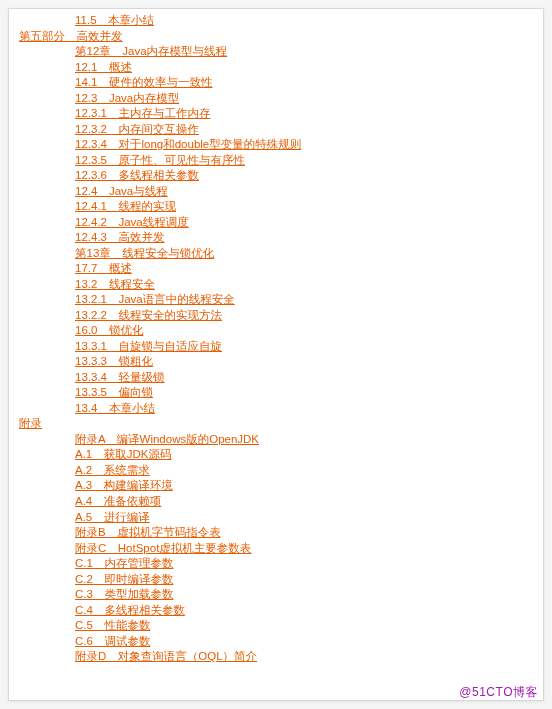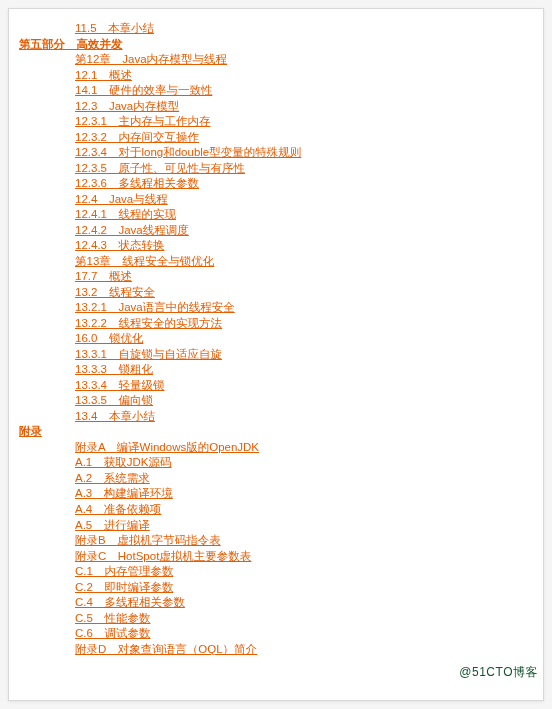--- a/index.html
+++ b/index.html
@@ -10,43 +10,43 @@
       padding: 8px;
       font-family: Arial, "Microsoft YaHei", sans-serif;
       position: relative;
     }
     .page {
       background: #fff;
       border: 1px solid #d8d8d8;
       box-shadow: 0 1px 3px rgba(0,0,0,0.08);
       width: 536px;
       height: 693px;
-      padding: 12px 10px 6px 10px;
+      padding: 4px 10px 6px 10px;
       overflow: hidden;
       font-size: 11.5px;
       line-height: 1.35;
     }
     .lvl-3 { margin-left: 56px; }
     a.toc-link {
       color: #e65c00;
       text-decoration: underline;
       cursor: pointer;
     }
     .part-title {
       color: #e65c00;
       text-decoration: underline;
       cursor: pointer;
     }
-    .part-row { margin-left: 0; font-weight: bold; }
+    .part-row { margin-left: 0; }
     .row { white-space: nowrap; }
     .watermark {
       position: absolute;
       right: 14px;
-      bottom: 28px;
-      color: #14532d;
+      bottom: 8px;
+      color: #a21caf;
       font-size: 12px;
       letter-spacing: 0.5px;
       pointer-events: none;
     }
   </style>
 </head>
 <body>
 
 <div class="page">
   <div id="toc">
@@ -57,21 +57,21 @@
       <div class="row lvl-3"><a class="toc-link" href="javascript:void(0)">14.1　硬件的效率与一致性</a></div>
       <div class="row lvl-3"><a class="toc-link" href="javascript:void(0)">12.3　Java内存模型</a></div>
       <div class="row lvl-3"><a class="toc-link" href="javascript:void(0)">12.3.1　主内存与工作内存</a></div>
       <div class="row lvl-3"><a class="toc-link" href="javascript:void(0)">12.3.2　内存间交互操作</a></div>
       <div class="row lvl-3"><a class="toc-link" href="javascript:void(0)">12.3.4　对于long和double型变量的特殊规则</a></div>
       <div class="row lvl-3"><a class="toc-link" href="javascript:void(0)">12.3.5　原子性、可见性与有序性</a></div>
       <div class="row lvl-3"><a class="toc-link" href="javascript:void(0)">12.3.6　多线程相关参数</a></div>
       <div class="row lvl-3"><a class="toc-link" href="javascript:void(0)">12.4　Java与线程</a></div>
       <div class="row lvl-3"><a class="toc-link" href="javascript:void(0)">12.4.1　线程的实现</a></div>
       <div class="row lvl-3"><a class="toc-link" href="javascript:void(0)">12.4.2　Java线程调度</a></div>
-      <div class="row lvl-3"><a class="toc-link" href="javascript:void(0)">12.4.3　状态转换</a></div>
+      <div class="row lvl-3"><a class="toc-link" href="javascript:void(0)">12.4.3　高效并发</a></div>
       <div class="row lvl-3"><a class="toc-link" href="javascript:void(0)">第13章　线程安全与锁优化</a></div>
       <div class="row lvl-3"><a class="toc-link" href="javascript:void(0)">17.7　概述</a></div>
       <div class="row lvl-3"><a class="toc-link" href="javascript:void(0)">13.2　线程安全</a></div>
       <div class="row lvl-3"><a class="toc-link" href="javascript:void(0)">13.2.1　Java语言中的线程安全</a></div>
       <div class="row lvl-3"><a class="toc-link" href="javascript:void(0)">13.2.2　线程安全的实现方法</a></div>
       <div class="row lvl-3"><a class="toc-link" href="javascript:void(0)">16.0　锁优化</a></div>
       <div class="row lvl-3"><a class="toc-link" href="javascript:void(0)">13.3.1　自旋锁与自适应自旋</a></div>
       <div class="row lvl-3"><a class="toc-link" href="javascript:void(0)">13.3.3　锁粗化</a></div>
       <div class="row lvl-3"><a class="toc-link" href="javascript:void(0)">13.3.4　轻量级锁</a></div>
       <div class="row lvl-3"><a class="toc-link" href="javascript:void(0)">13.3.5　偏向锁</a></div>
@@ -80,20 +80,21 @@
       <div class="row lvl-3"><a class="toc-link" href="javascript:void(0)">附录A　编译Windows版的OpenJDK</a></div>
       <div class="row lvl-3"><a class="toc-link" href="javascript:void(0)">A.1　获取JDK源码</a></div>
       <div class="row lvl-3"><a class="toc-link" href="javascript:void(0)">A.2　系统需求</a></div>
       <div class="row lvl-3"><a class="toc-link" href="javascript:void(0)">A.3　构建编译环境</a></div>
       <div class="row lvl-3"><a class="toc-link" href="javascript:void(0)">A.4　准备依赖项</a></div>
       <div class="row lvl-3"><a class="toc-link" href="javascript:void(0)">A.5　进行编译</a></div>
       <div class="row lvl-3"><a class="toc-link" href="javascript:void(0)">附录B　虚拟机字节码指令表</a></div>
       <div class="row lvl-3"><a class="toc-link" href="javascript:void(0)">附录C　HotSpot虚拟机主要参数表</a></div>
       <div class="row lvl-3"><a class="toc-link" href="javascript:void(0)">C.1　内存管理参数</a></div>
       <div class="row lvl-3"><a class="toc-link" href="javascript:void(0)">C.2　即时编译参数</a></div>
+      <div class="row lvl-3"><a class="toc-link" href="javascript:void(0)">C.3　类型加载参数</a></div>
       <div class="row lvl-3"><a class="toc-link" href="javascript:void(0)">C.4　多线程相关参数</a></div>
       <div class="row lvl-3"><a class="toc-link" href="javascript:void(0)">C.5　性能参数</a></div>
       <div class="row lvl-3"><a class="toc-link" href="javascript:void(0)">C.6　调试参数</a></div>
       <div class="row lvl-3"><a class="toc-link" href="javascript:void(0)">附录D　对象查询语言（OQL）简介</a></div>
     </div>
 </div>
 
 <div class="watermark">@51CTO博客</div>
 
 </body></html>

